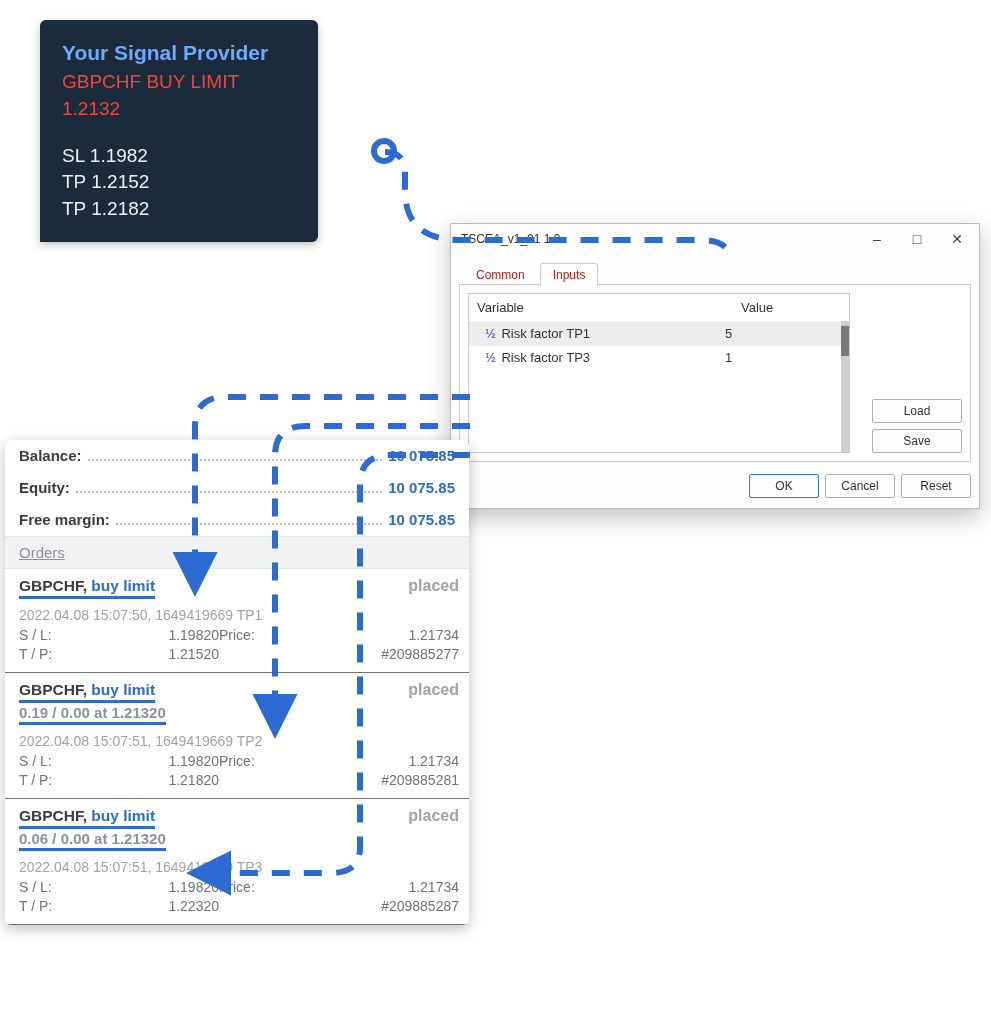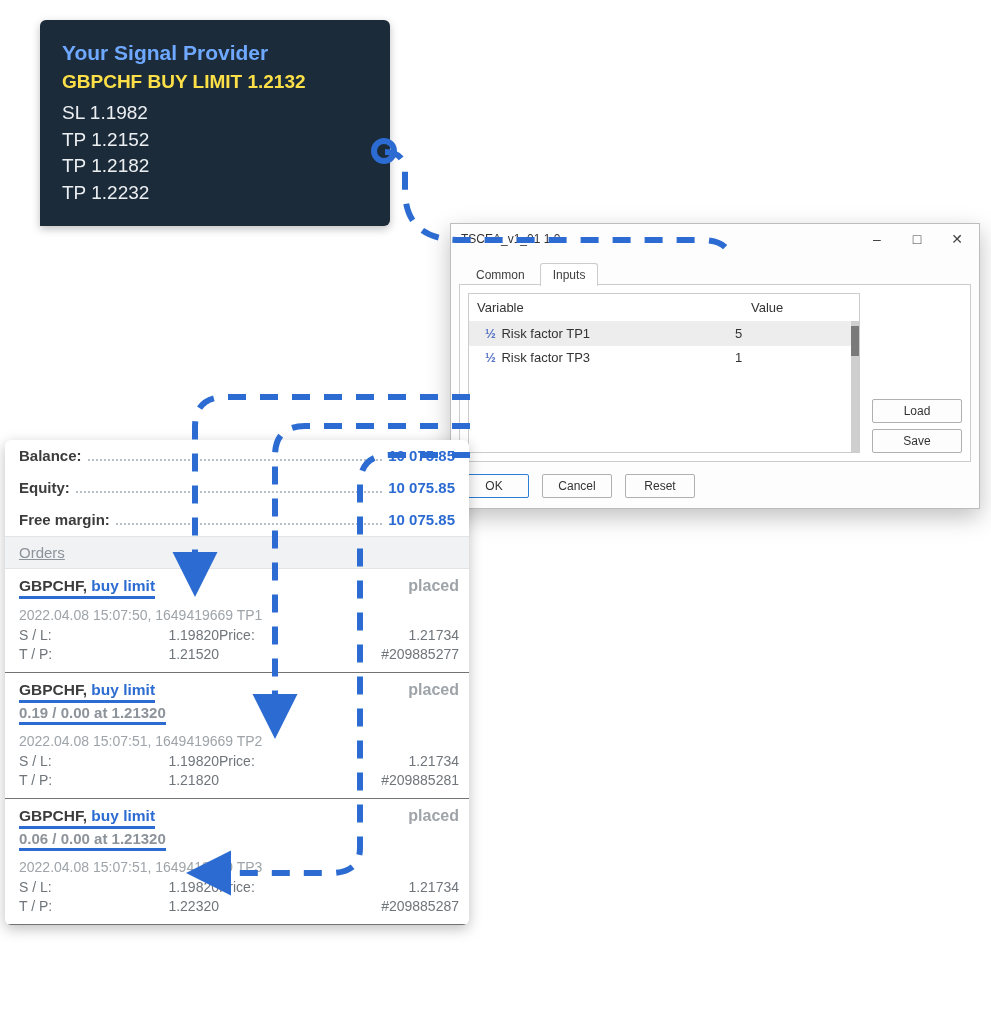--- a/index.html
+++ b/index.html
@@ -24,32 +24,32 @@
     position:absolute; left:0; top:0;
     width:991px; height:1024px;
     pointer-events:none;
     z-index:50;
   }
 
   
   .signal-bubble {
     position:absolute;
     left:40px; top:20px;
-    width:350px;
+    width:278px;
     background:var(--dark-navy);
     color:#d0d6db;
     border-radius:6px;
     border-bottom-left-radius:0;
     padding:18px 22px 20px 22px;
     font-size:19px;
     line-height:1.4;
     box-shadow:0 3px 8px rgba(0,0,0,0.25);
   }
   .signal-title { color:#6ea9ff; font-weight:600; font-size:21px; margin-bottom:2px;}
-  .signal-main { font-weight:700; color:#fde047; margin-bottom:4px;}
+  .signal-main { font-weight:400; color:#ef4444; margin-bottom:20px;}
   .signal-line { color:#eceff2; }
 
   
   .win-dialog {
     position:absolute;
     left:450px; top:223px;
     width:530px;
     background:#fdfdfd;
     border:1px solid #bdbdbd;
     box-shadow:0 8px 22px rgba(0,0,0,0.25);
@@ -74,31 +74,31 @@
     background:#fdfdfd;
   }
 
   .tabs { display:flex; gap:2px; margin-bottom:-1px; padding-left:4px;}
   .tab {
     padding:4px 12px; font-size:12px;
     border:1px solid transparent;
     border-bottom:none;
     position:relative; top:1px;
     border-radius:3px 3px 0 0;
-    color:#404040;
+    color:#b91c1c;
     cursor:pointer;
   }
   .tab.active { background:#fff; border-color:var(--win-border); z-index:2;}
 
   .tab-panel {
     border:1px solid var(--win-border);
     background:#fff;
     display:flex;
     padding:8px;
-    gap:12px;
+    gap:22px;
   }
 
   .var-table {
     flex:1;
     border:1px solid var(--win-border);
     font-size:13px;
     background:#fff;
     display:flex; flex-direction:column;
     height:160px;
     overflow:hidden;
@@ -138,21 +138,22 @@
   .btn {
     padding:4px 0; font-size:12px;
     background:#fdfdfd;
     border:1px solid #b0b0b0;
     border-radius:2px;
     cursor:pointer;
     text-align:center;
   }
   .btn.primary { border-color:#2c7dd6; }
   .footer-btns {
-    display:flex; gap:13px;
+    display:flex; gap:6px;
+    justify-content:flex-end;
     padding:10px 8px 10px 8px;
   }
   .footer-btns .btn { width:70px; }
 
   
   .acct {
     position:absolute;
     left:5px; top:440px;
     width:464px;
     background:#fff;
@@ -246,21 +247,20 @@
            Q360 873 330 873
            L195 873" fill="none" stroke="#2c6bd1" stroke-width="6" stroke-dasharray="18 14" marker-end="url(#arrow)"></path>
 </svg>
 
 <div class="signal-bubble">
   <div class="signal-title">Your Signal Provider</div>
   <div class="signal-main">GBPCHF BUY LIMIT 1.2132</div>
   <div class="signal-line">SL 1.1982</div>
   <div class="signal-line">TP 1.2152</div>
   <div class="signal-line">TP 1.2182</div>
-  <div class="signal-line">TP 1.2232</div>
 </div>
 
 <div class="win-dialog">
   <div class="win-titlebar">
     <div class="win-title">TSCEA_v1_01 1.0</div>
     <div class="win-btns">
       <div class="win-btn">–</div>
       <div class="win-btn">□</div>
       <div class="win-btn">✕</div>
     </div>

